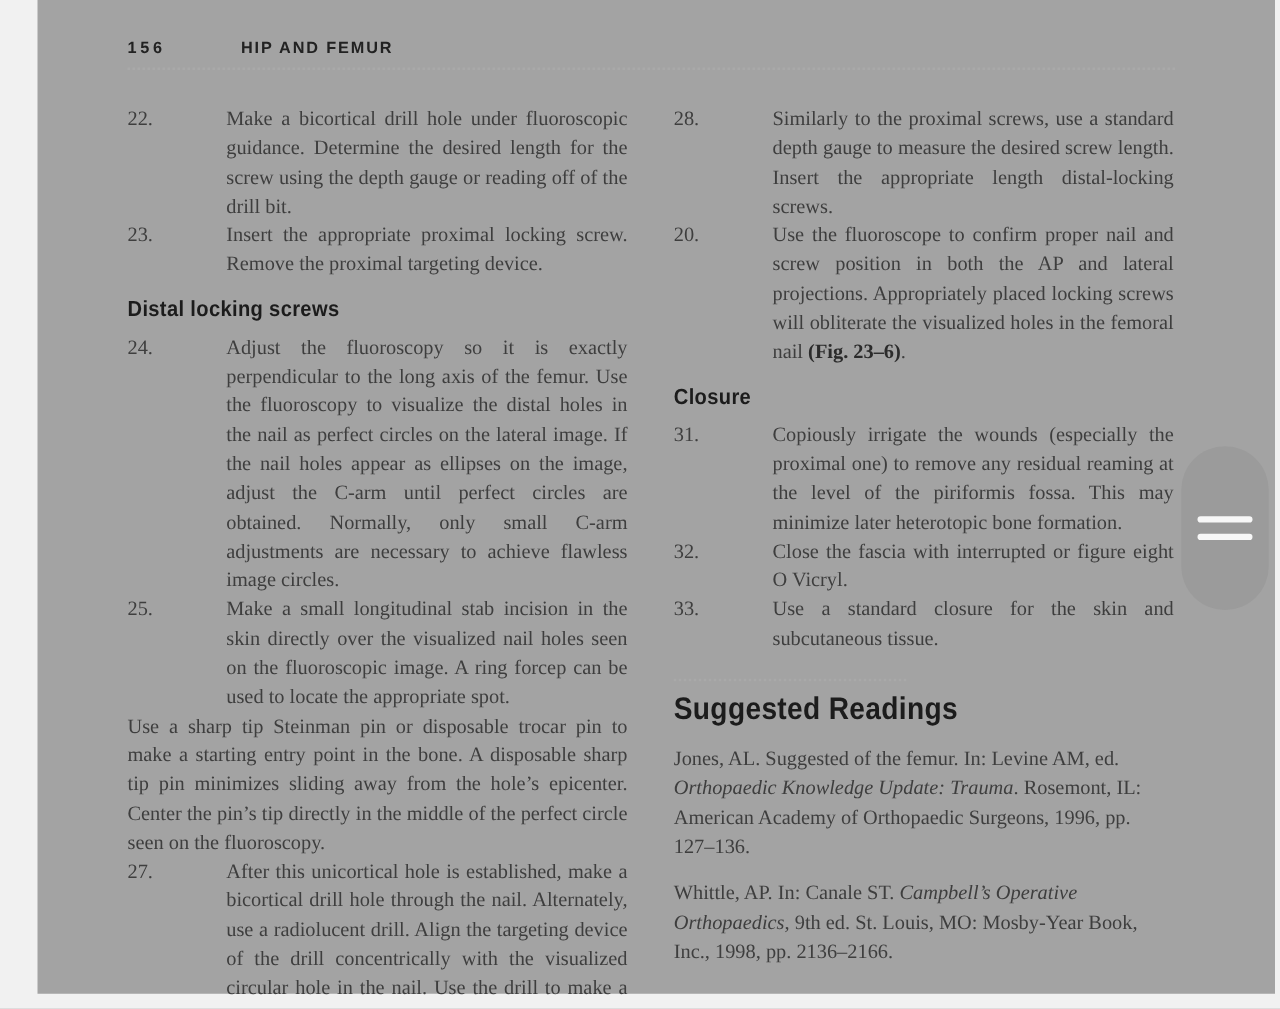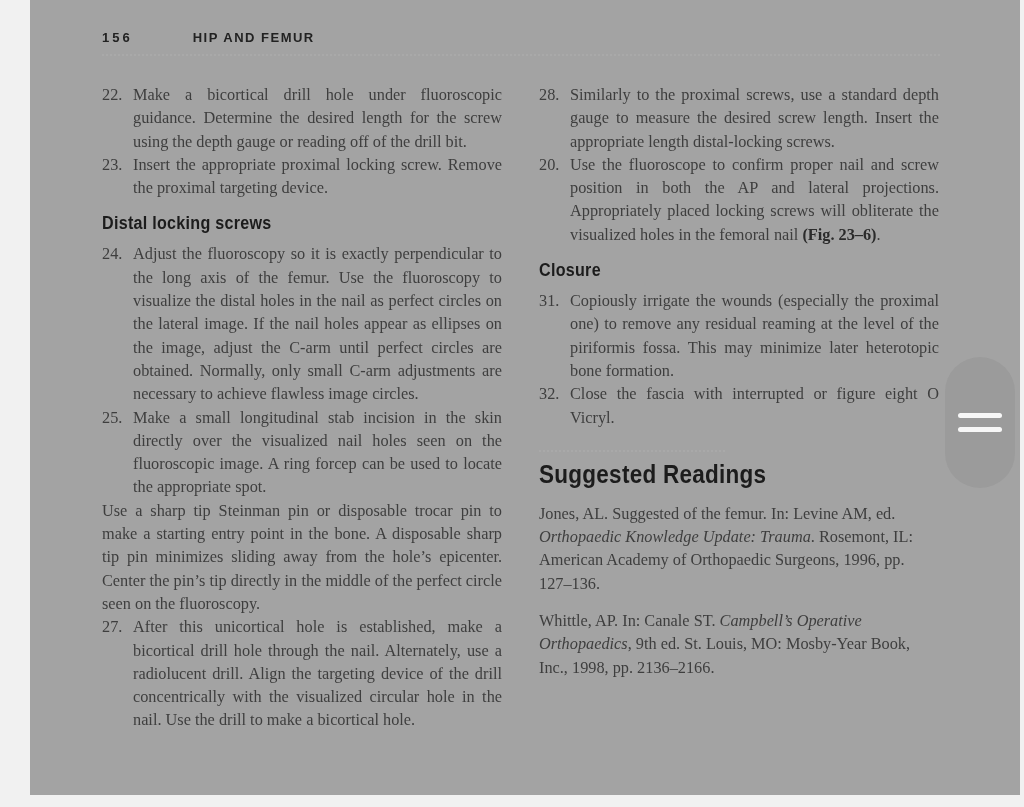--- a/index.html
+++ b/index.html
@@ -44,20 +44,21 @@
     display: flex;
     gap: 37px;
     margin-top: 27px;
     width: 838px;
   }
   .col { width: 400px; }
   .item {
     display: flex;
     font-size: 16.3px;
     line-height: 23.3px;
+    gap: 48px;
   }
   .num { width: 31px; flex: none; }
   .itext { flex: 1; text-align: justify; }
   h2.sec-heading {
     font-family: "Liberation Sans", sans-serif;
     font-weight: 700;
     font-size: 17.5px;
     color: #1c1c1c;
     margin: 14px 0 8px 0;
     letter-spacing: 0.3px;
@@ -165,20 +166,24 @@
         <h2 class="sec-heading">Closure</h2>
 
         <div class="item">
           <span class="num">31.</span>
           <span class="itext">Copiously irrigate the wounds (especially the proximal one) to remove any residual reaming at the level of the piriformis fossa. This may minimize later heterotopic bone formation.</span>
         </div>
         <div class="item">
           <span class="num">32.</span>
           <span class="itext">Close the fascia with interrupted or figure eight O Vicryl.</span>
         </div>
+        <div class="item">
+          <span class="num">33.</span>
+          <span class="itext">Use a standard closure for the skin and subcutaneous tissue.</span>
+        </div>
 
         <div class="readings-rule"></div>
         <h1 class="readings-heading">Suggested Readings</h1>
 
         <p class="reference"><span>Jones, AL. Suggested of the femur. In: Levine AM, ed. </span><i>Orthopaedic Knowledge Update: Trauma</i><span>. Rosemont, IL: American Academy of Orthopaedic Surgeons, 1996, pp. 127–136.</span></p>
 
         <p class="reference"><span>Whittle, AP. In: Canale ST. </span><i>Campbell’s Operative Orthopaedics</i><span>, 9th ed. St. Louis, MO: Mosby-Year Book, Inc., 1998, pp. 2136–2166.</span></p>
       </div>
 
     </div>

